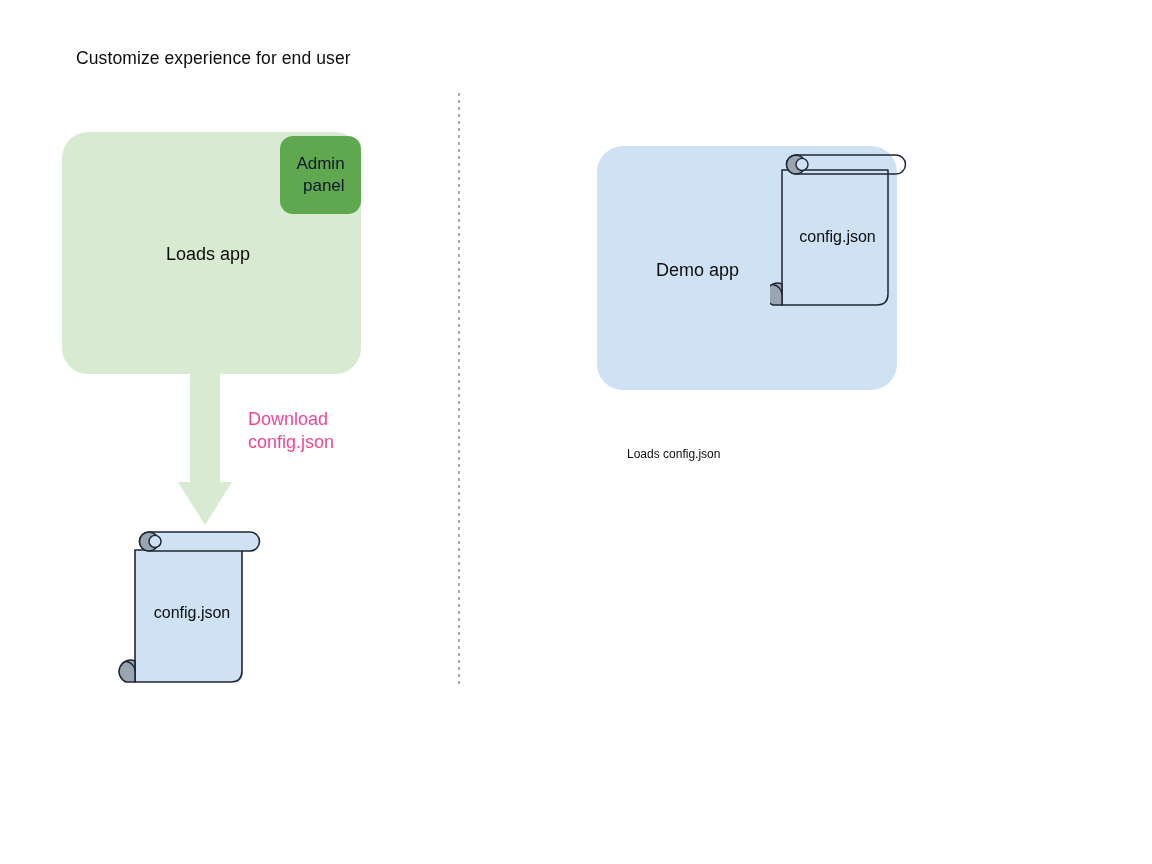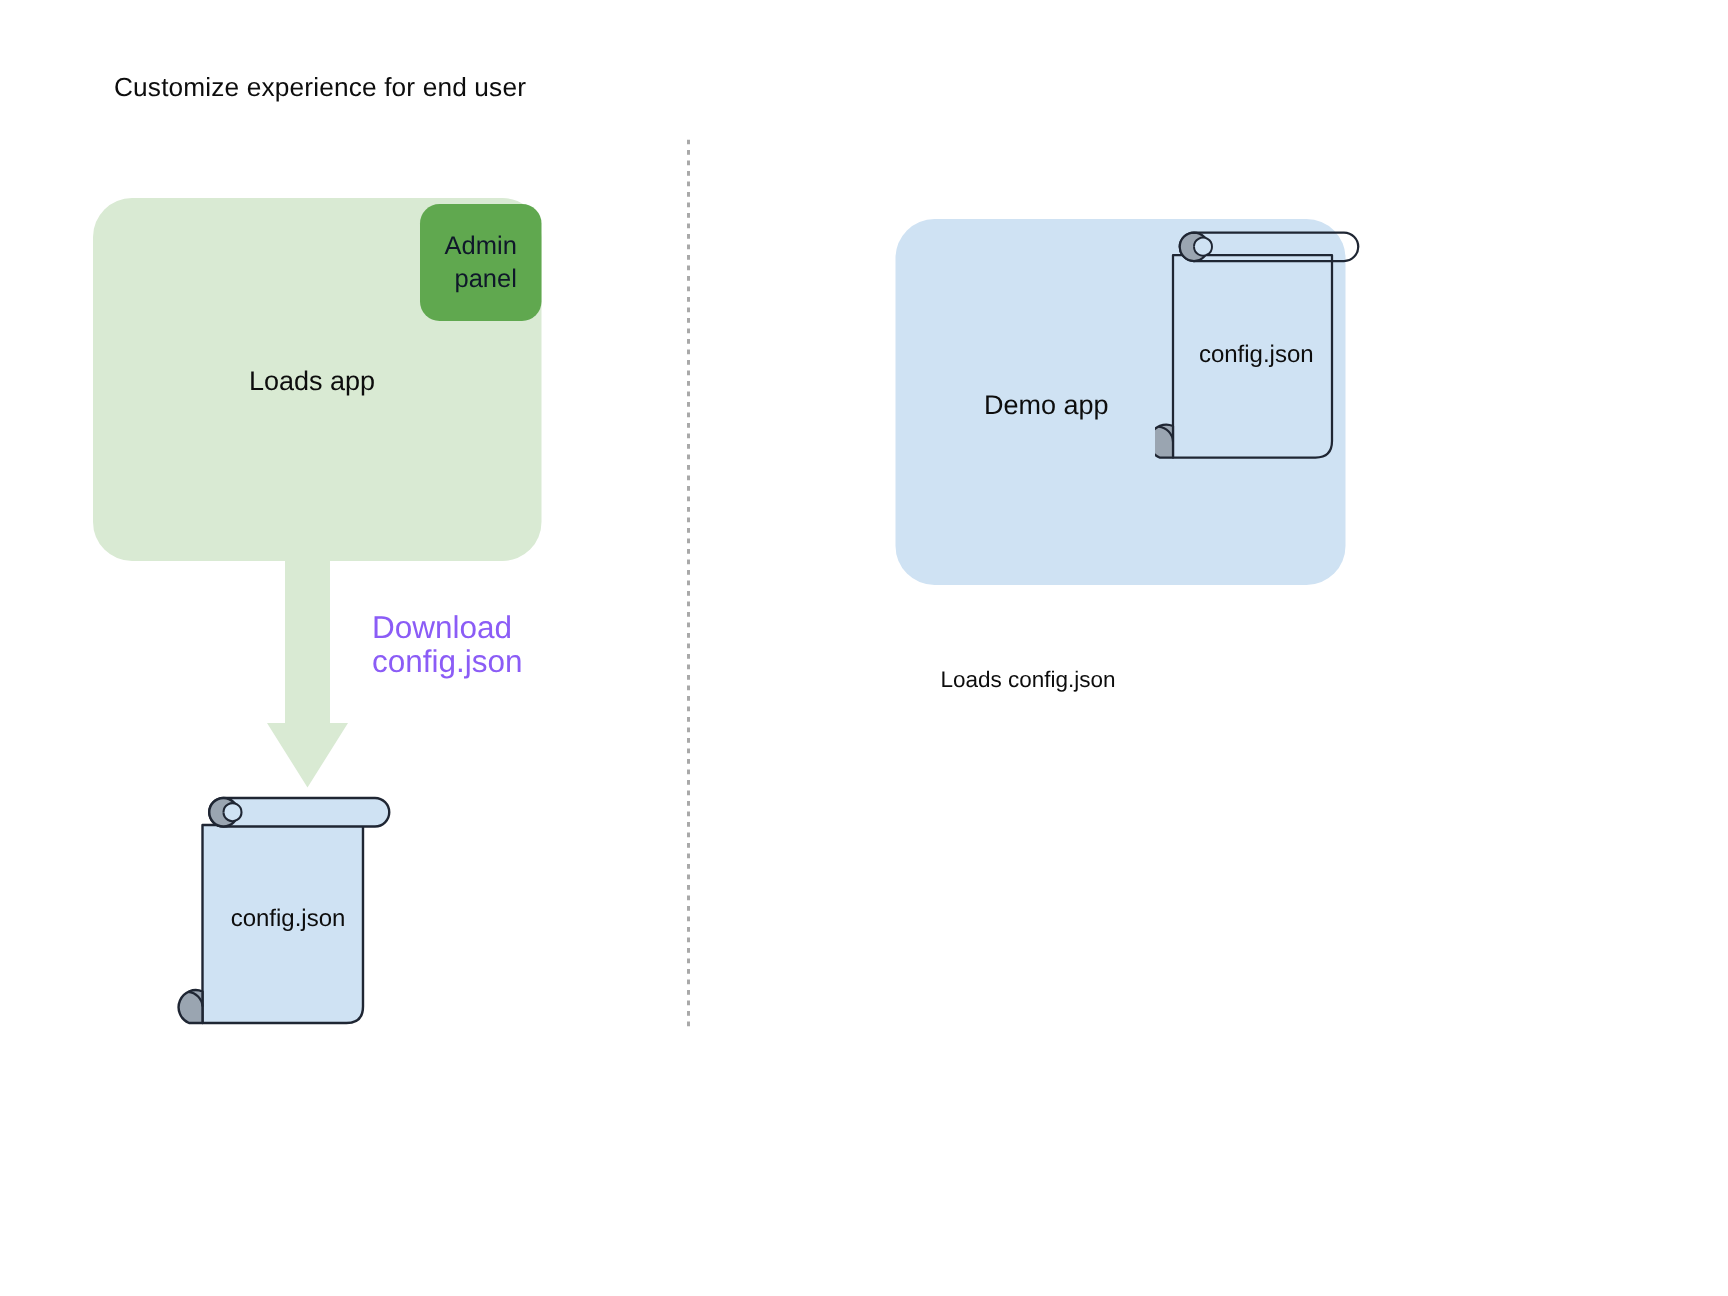--- a/index.html
+++ b/index.html
@@ -97,23 +97,23 @@
     left: 178px;
     top: 370px;
     width: 56px;
     height: 158px;
     overflow: visible;
   }
   #arrow-label {
     position: absolute;
     left: 248px;
     top: 408px;
-    font-size: 21px;
+    font-size: 18px;
     line-height: 22.5px;
-    color: #8b5cf6;
+    color: #ec4899;
     white-space: pre-line;
   }
 
   
   .scroll {
     position: absolute;
   }
   #scroll-left  { left: 118px; top: 528px; width: 150px; height: 160px; }
   #scroll-right { left: 770px; top: 150px; width: 142px; height: 160px; }
 
@@ -126,21 +126,21 @@
     text-align: center;
   }
   #scroll-left-label  { left: 135px; top: 603px; width: 114px; }
   #scroll-right-label { left: 781px; top: 227px; width: 113px; }
 
   
   #loads-caption {
     position: absolute;
     left: 627px;
     top: 443px;
-    font-size: 15px;
+    font-size: 12px;
     line-height: 22px;
     color: #0d0d0d;
     white-space: nowrap;
   }
 </style>
 </head>
 <body>
 
 <div id="canvas">
 

